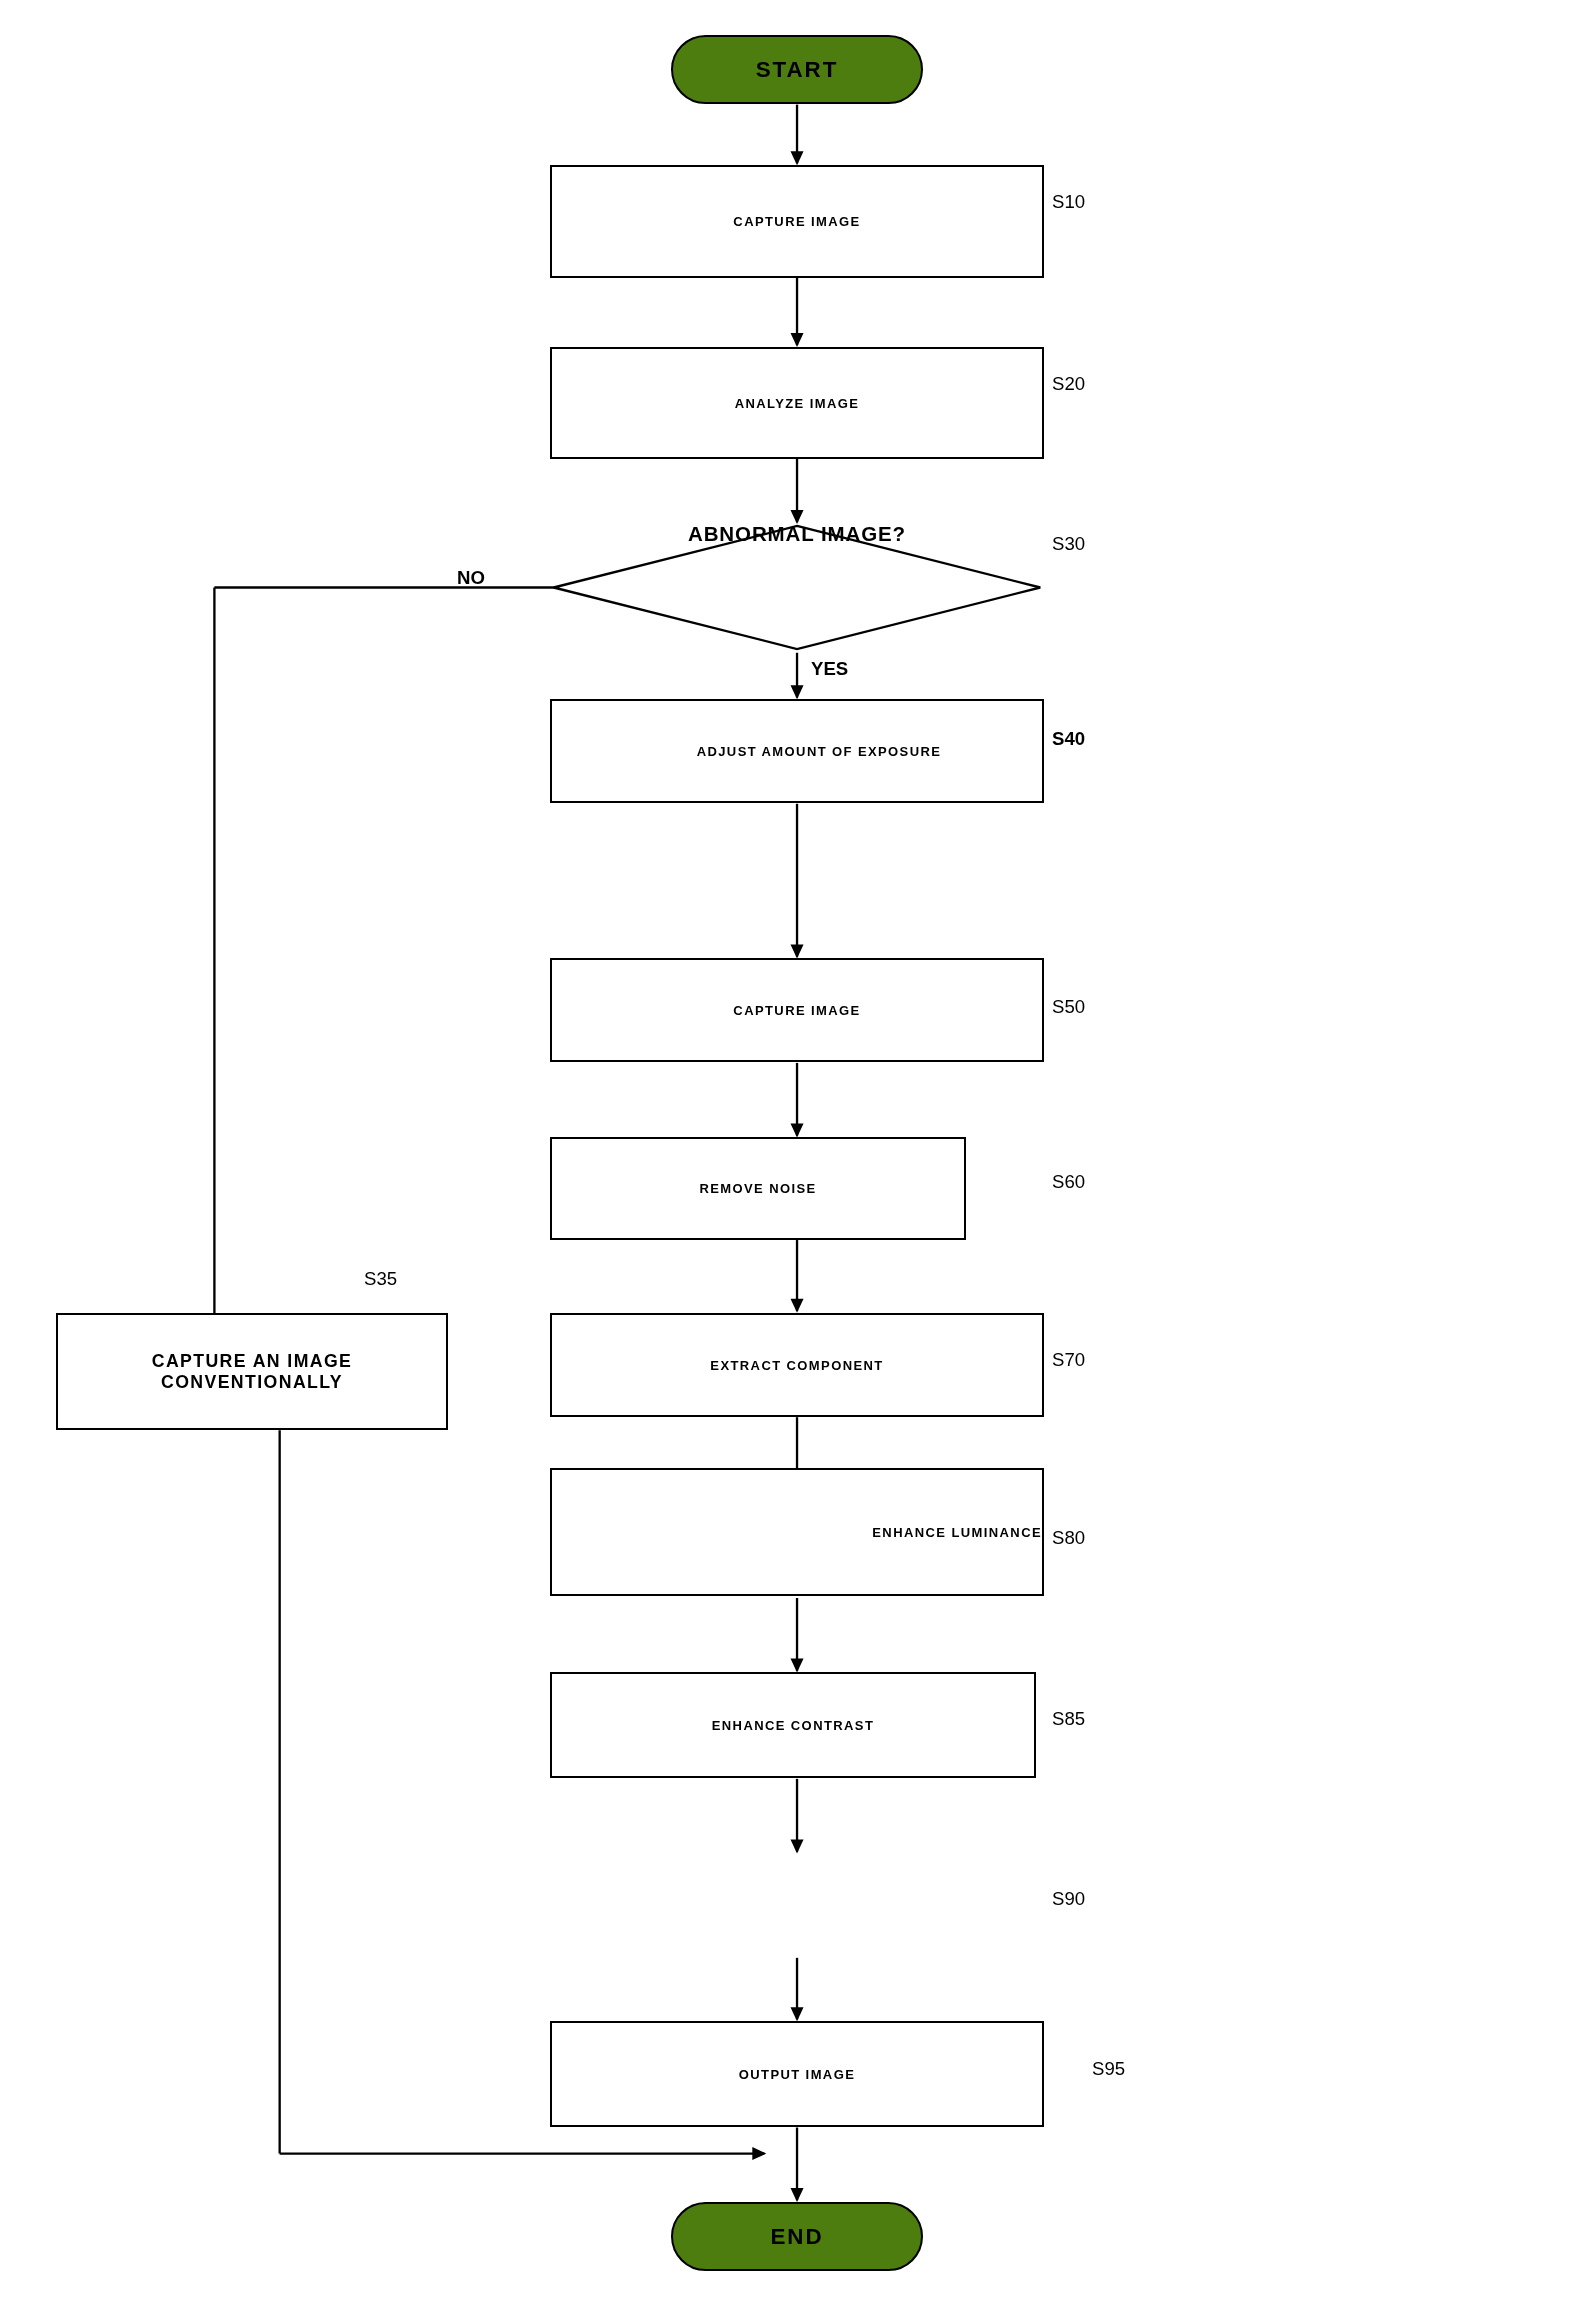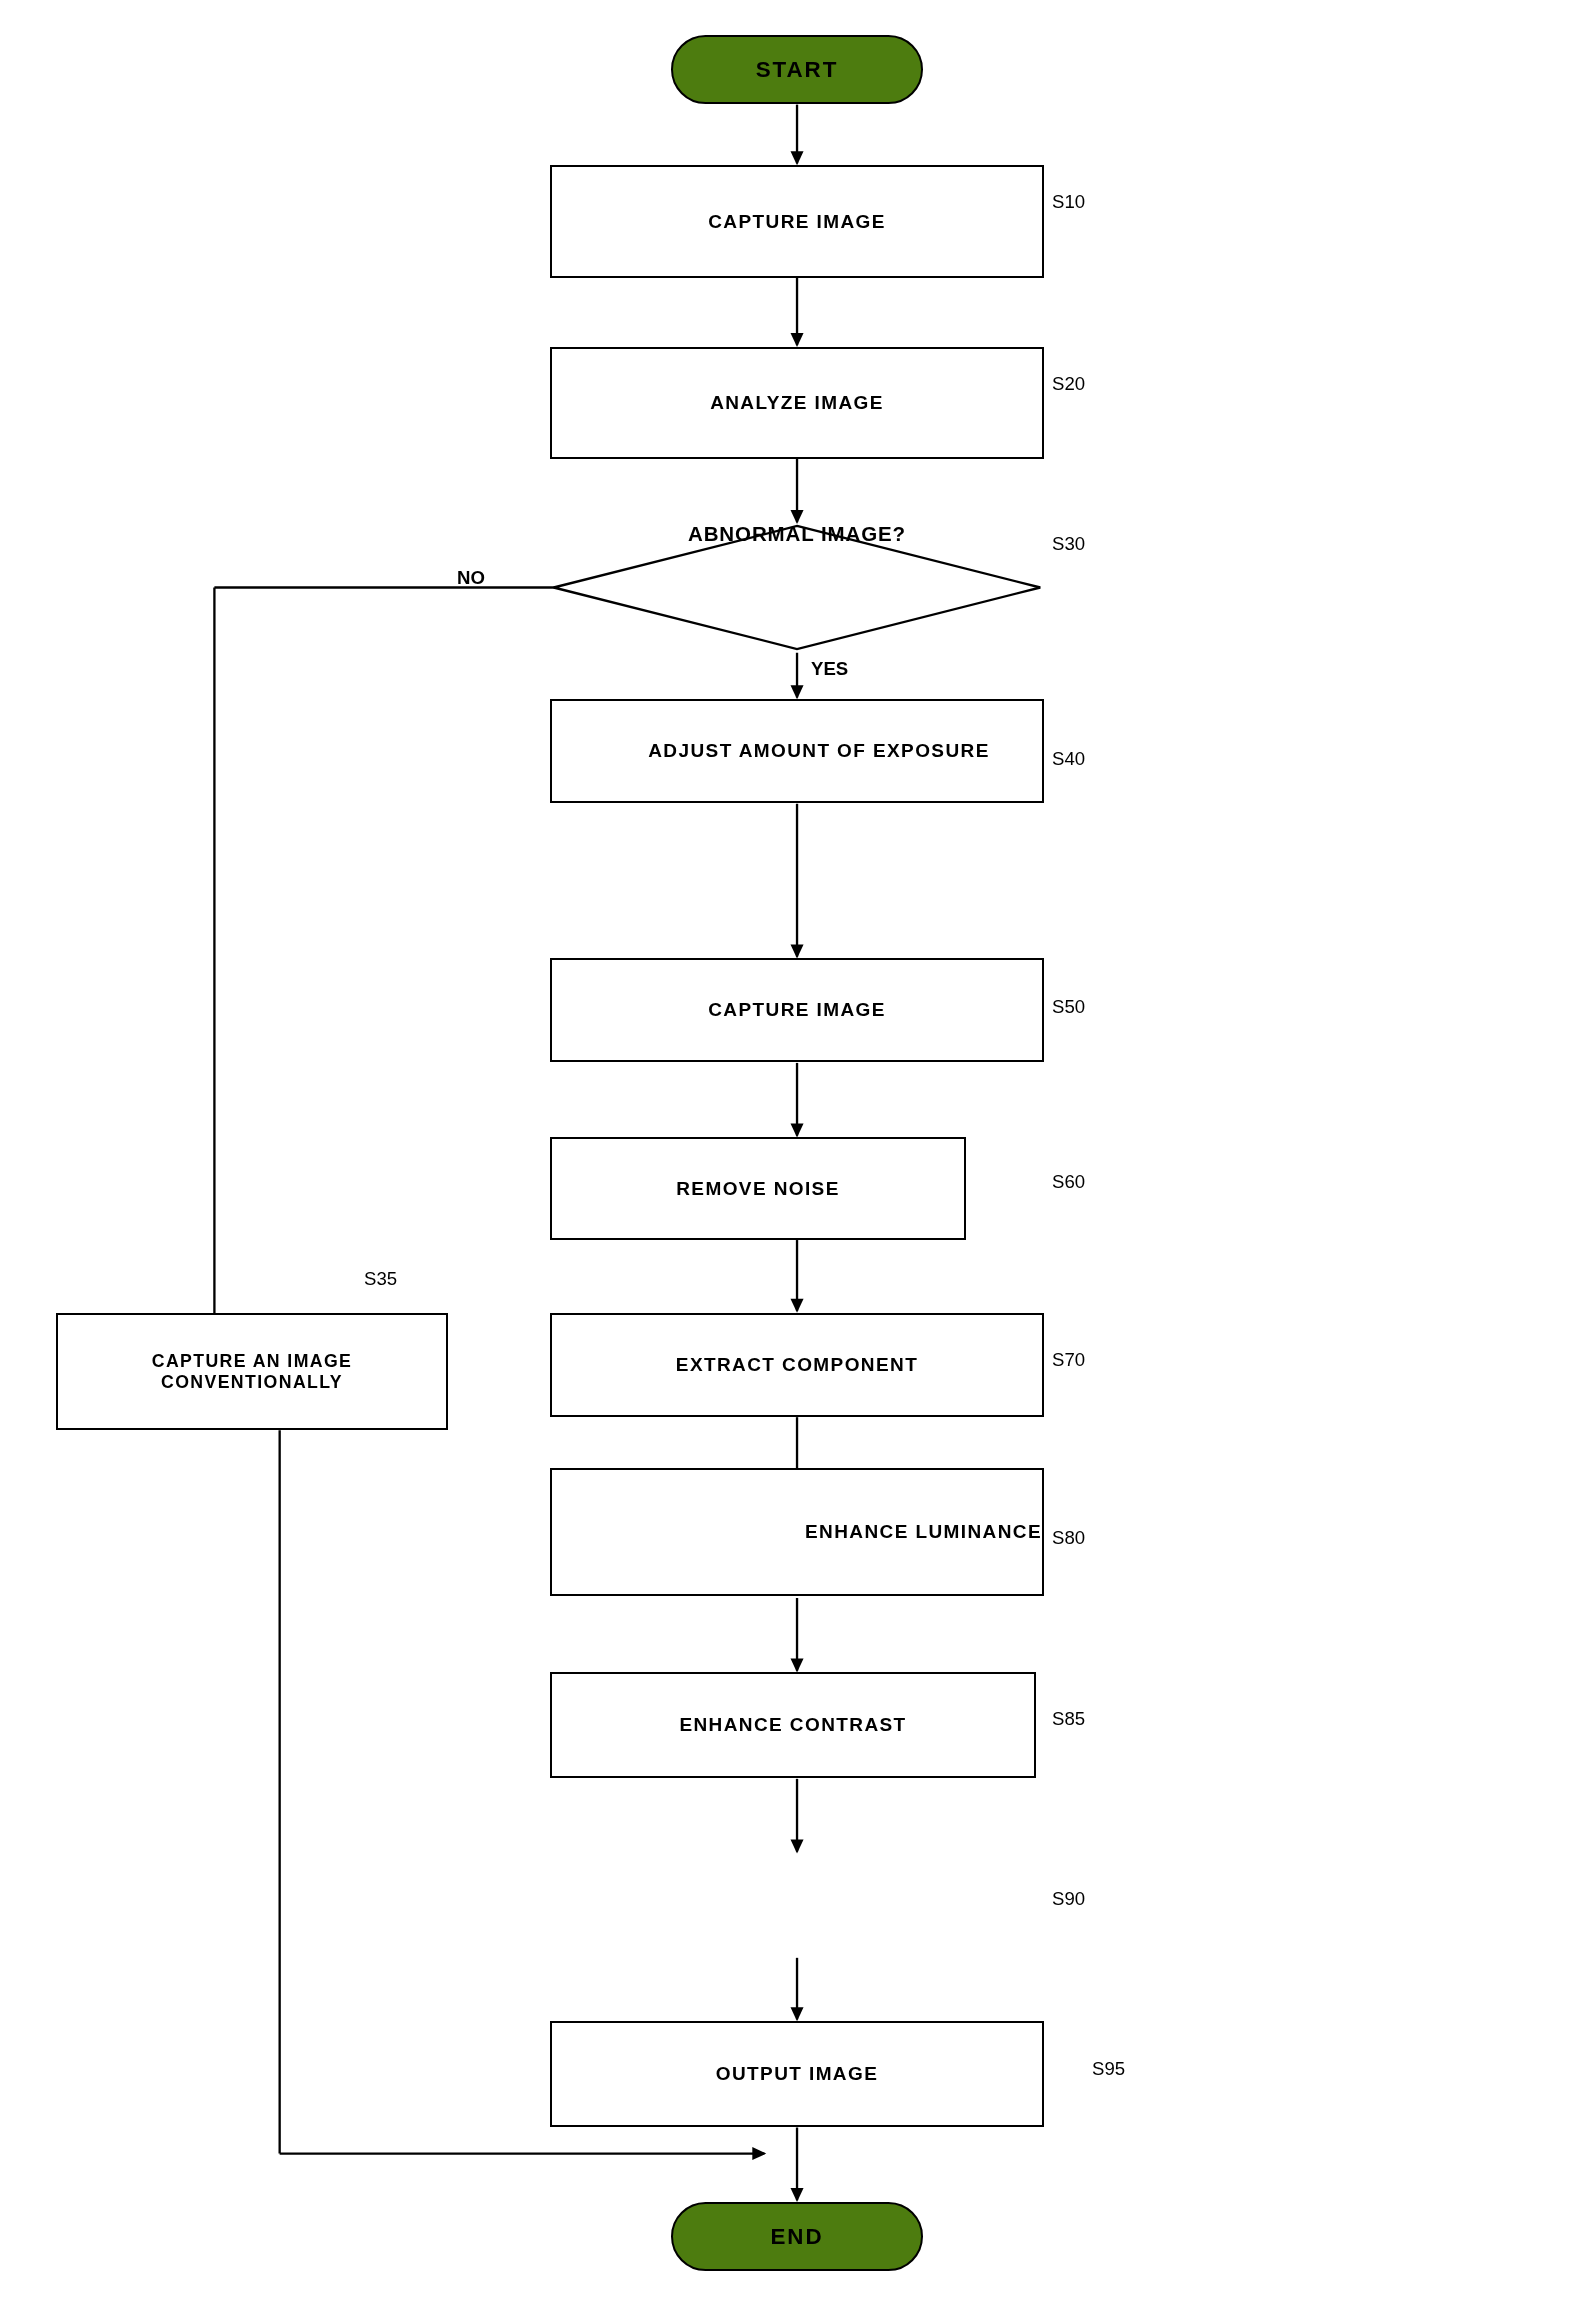--- a/index.html
+++ b/index.html
@@ -49,21 +49,21 @@
     .diamond-text {
       position: relative;
       z-index: 2;
       text-align: center;
       font-weight: bold;
       font-size: 20.5px;
       letter-spacing: 0.9px;
     }
     .box-label {
       font-weight: bold;
-      font-size: 19px;
+      font-size: 13px;
       letter-spacing: 1.4px;
       text-align: center;
     }
     .terminal .box-label {
       font-size: 22.4px;
       letter-spacing: 1.9px;
     }
     
     .step-label {
       position: absolute;
@@ -163,21 +163,21 @@
   </div>
   <div class="step-label" style="left:1052px; top:533px;">S30</div>
 
   <div class="flow-label" style="left:811px; top:658px;">YES</div>
 
   <div class="flow-label" style="left:457px; top:567px;">NO</div>
 
   <div class="process" style="left:550px; top:699px; width:494px; height:104px;padding-left:44px;">
     <span class="box-label">ADJUST AMOUNT OF EXPOSURE</span>
   </div>
-  <div class="step-label" style="left:1052px; top:748px;">S40</div>
+  <div class="step-label" style="left:1052px; top:728px;font-weight:bold;">S40</div>
 
   <div class="process" style="left:550px; top:958px; width:494px; height:104px;">
     <span class="box-label">CAPTURE IMAGE</span>
   </div>
   <div class="step-label" style="left:1052px; top:996px;">S50</div>
 
   <div class="process" style="left:550px; top:1137px; width:416px; height:103px;">
     <span class="box-label">REMOVE NOISE</span>
   </div>
   <div class="step-label" style="left:1052px; top:1171px;">S60</div>

